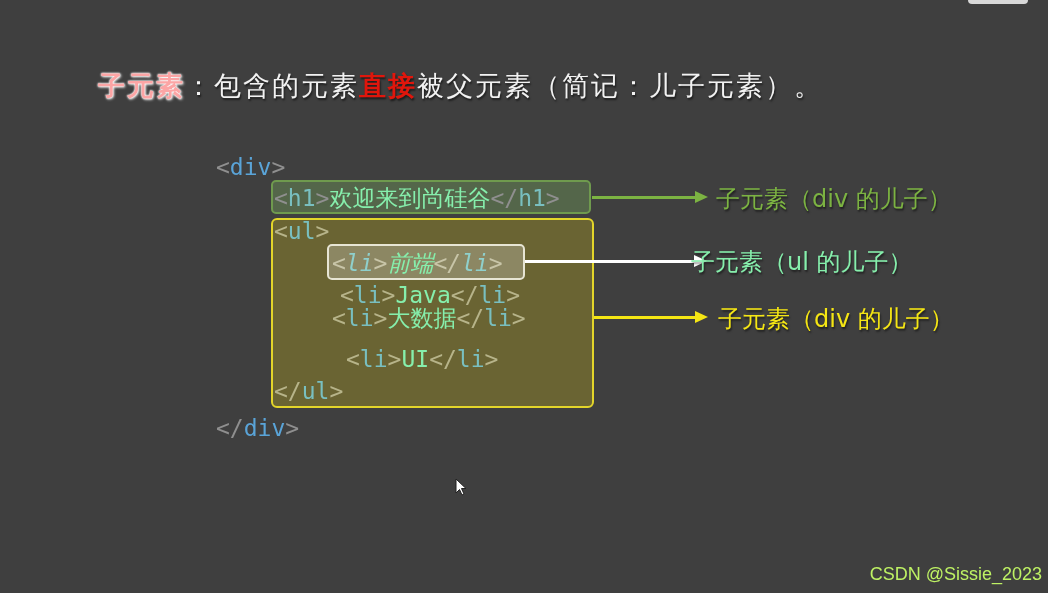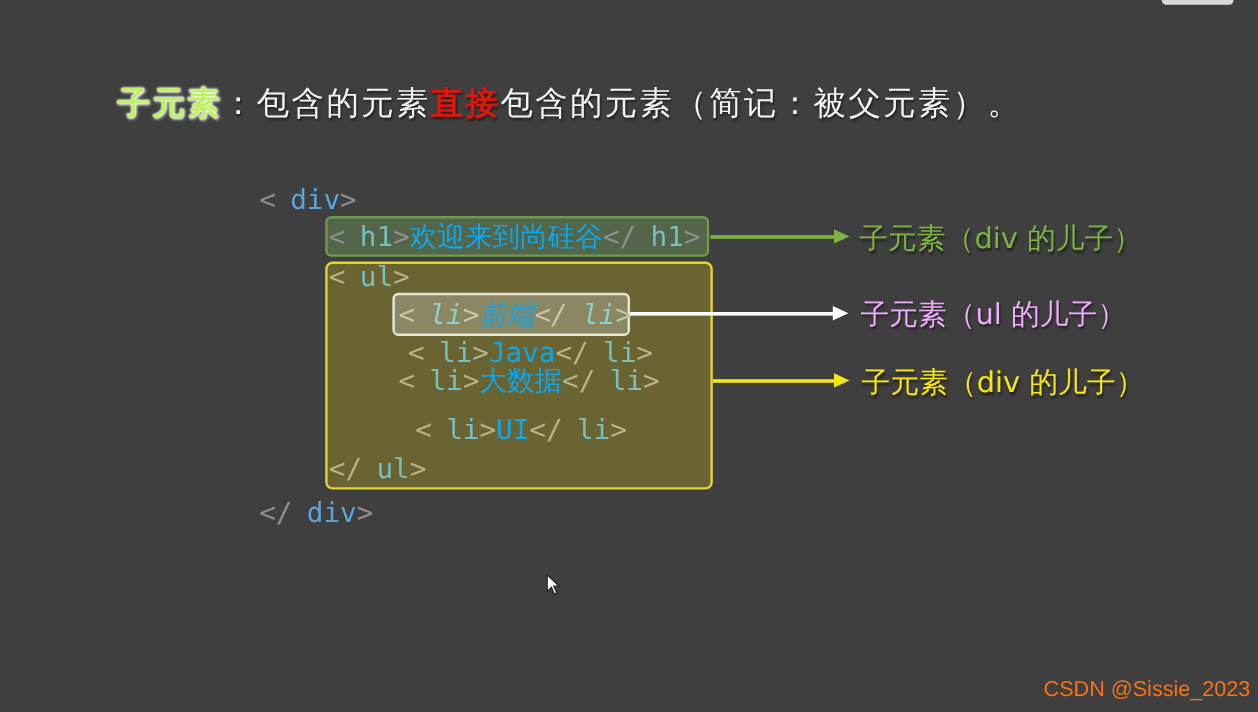--- a/index.html
+++ b/index.html
@@ -12,32 +12,32 @@
     position: absolute; top: 0; right: 20px; width: 60px; height: 4px;
     background: #d8d8d8; border-radius: 0 0 6px 6px;
   }
   .heading {
     position: absolute; left: 98px; top: 68px;
     font-size: 27px; color: #f2f2f2; letter-spacing: 2px;
     text-shadow: 1px 2px 2px rgba(0,0,0,0.55);
     white-space: nowrap;
   }
   .heading .term {
-    color: #bef264; font-weight: bold;
+    color: #fca5a5; font-weight: bold;
     text-shadow: 0 0 2px #fff, 0 0 2px #fff, 1px 1px 3px #fff;
   }
   .heading .emph { color: #e0160c; font-weight: bold; }
 
   .code {
     position: absolute; font-family: "DejaVu Sans Mono", monospace;
     font-size: 23px; line-height: 32px; white-space: nowrap;
   }
   .code .br { color: #8f8f8f; }
-  .code .tag { color: #5aa4d8; margin-left: 12px; }
-  .code .txt { color: #0ea5e9; }
+  .code .tag { color: #5aa4d8; }
+  .code .txt { color: #86efac; }
 
   .greenbox {
     position: absolute; left: 271px; top: 180px; width: 320px; height: 34px;
     background: #54664a; border: 2px solid #6f9a4e; border-radius: 5px;
     box-sizing: border-box;
   }
   .yellowbox {
     position: absolute; left: 271px; top: 218px; width: 323px; height: 190px;
     background: #6a6433; border: 2px solid #e3d52a; border-radius: 6px;
     box-sizing: border-box;
@@ -52,32 +52,32 @@
   .arrow::after {
     content: ""; position: absolute; right: -12px; top: -5px;
     border-left: 13px solid currentColor; border-top: 6.5px solid transparent;
     border-bottom: 6.5px solid transparent;
   }
   .label {
     position: absolute; font-size: 24px; white-space: nowrap;
     text-shadow: 1px 2px 2px rgba(0,0,0,0.5);
   }
   .watermark {
-    position: absolute; right: 6px; bottom: 8px; color: #f97316;
+    position: absolute; right: 6px; bottom: 8px; color: #bef264;
     font-family: "Liberation Sans", sans-serif; font-size: 18px;
   }
   .cursor { position: absolute; left: 455px; top: 478px; }
 </style>
 </head>
 <body>
 
 <div class="top-deco"></div>
 
 <div class="heading">
-  <span class="term">子元素</span><span>：</span><span>包含的元素</span><span class="emph">直接</span><span>包含的元素（简记：被父元素）。</span>
+  <span class="term">子元素</span><span>：</span><span>包含的元素</span><span class="emph">直接</span><span>被父元素（简记：儿子元素）。</span>
 </div>
 
 <div class="greenbox"></div>
 <div class="yellowbox"></div>
 <div class="whitebox"></div>
 
 <div class="code" style="left:216px; top:151px;">
   <span class="br">&lt;</span><span class="tag">div</span><span class="br">&gt;</span>
 </div>
 
@@ -111,20 +111,20 @@
 
 <div class="code" style="left:216px; top:412px;">
   <span class="br">&lt;/</span><span class="tag">div</span><span class="br">&gt;</span>
 </div>
 
 <div class="arrow" style="left:592px; top:196px; width:104px; background:#7cb342; color:#7cb342;"></div>
 <div class="arrow" style="left:525px; top:260px; width:170px; background:#ffffff; color:#ffffff;"></div>
 <div class="arrow" style="left:594px; top:316px; width:102px; background:#f5e614; color:#f5e614;"></div>
 
 <div class="label" style="left:716px; top:183px; color:#7cb342;">子元素（div 的儿子）</div>
-<div class="label" style="left:717px; top:246px; color:#f0abfc;">子元素（ul 的儿子）</div>
+<div class="label" style="left:691px; top:246px; color:#86efac;">子元素（ul 的儿子）</div>
 <div class="label" style="left:718px; top:303px; color:#f5e614;">子元素（div 的儿子）</div>
 
 <svg class="cursor" width="14" height="20" viewBox="0 0 14 20">
   <path d="M1 1 L1 15 L4.5 11.5 L7 17 L9 16 L6.5 10.5 L11 10.5 Z" fill="#ffffff" stroke="#222" stroke-width="1"></path>
 </svg>
 
 <div class="watermark">CSDN @Sissie_2023</div>
 
 </body></html>

